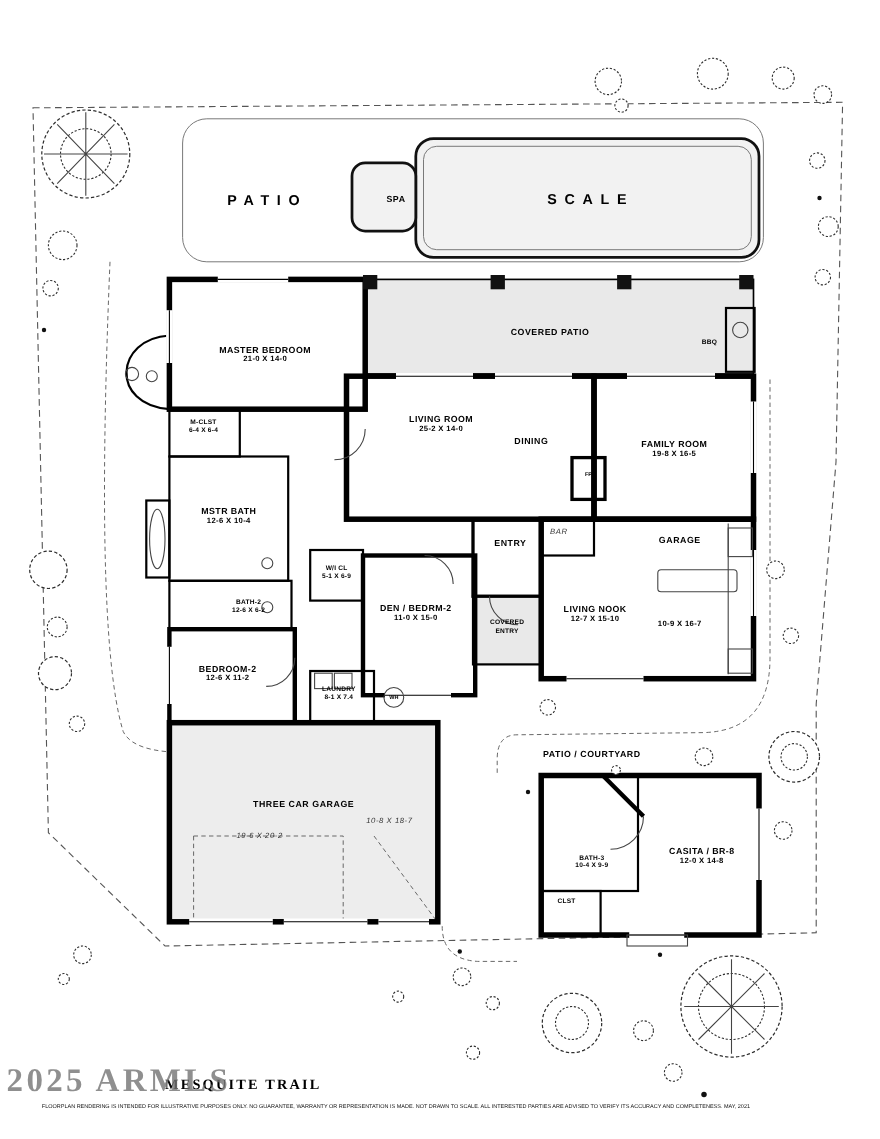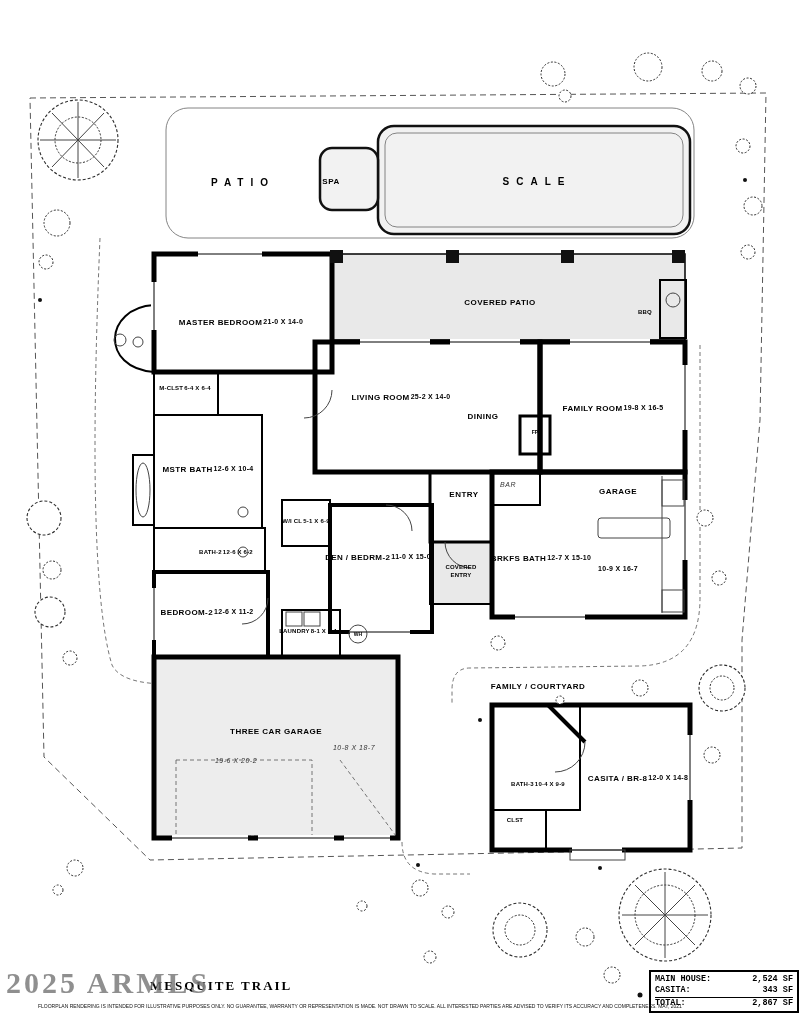--- a/index.html
+++ b/index.html
@@ -18,25 +18,25 @@
   .dash2{fill:none;stroke:#666;stroke-width:.9;stroke-dasharray:4 3;}
   .tree{fill:#fff;stroke:#2e2e2e;stroke-width:1.1;stroke-dasharray:3 2;}
   .treeS{fill:#fff;stroke:#2e2e2e;stroke-width:1;stroke-dasharray:2 1.6;}
   .dot{fill:#111;stroke:none;}
   .winW{stroke:#fff;stroke-width:6;fill:none;}
   .winB{stroke:#000;stroke-width:1;fill:none;}
 
   
   .lbl{position:absolute;transform:translate(-50%,-50%);text-align:center;white-space:nowrap;
        font-weight:bold;font-size:8px;letter-spacing:.5px;color:#000;z-index:5;}
-  .room{position:absolute;transform:translate(-50%,-50%);display:flex;flex-direction:row;
+  .room{position:absolute;transform:translate(-50%,-50%);display:flex;flex-direction:column;
         gap:1px;text-align:center;z-index:5;}
   .rn{font-weight:bold;font-size:8px;letter-spacing:.4px;white-space:nowrap;color:#000;}
   .rd{font-weight:bold;font-size:7px;letter-spacing:.3px;white-space:nowrap;color:#000;}
-  .spaced{letter-spacing:7px;font-size:10px;text-align:right;}
+  .spaced{letter-spacing:7px;font-size:13px;text-align:right;}
   .small{font-size:6px;letter-spacing:.2px;}
   .tiny{font-size:5px;letter-spacing:0;}
   .ital{font-style:italic;font-weight:normal;color:#333;font-size:7px;}
   .wrap{white-space:normal;width:48px;line-height:1.25;}
 
   
   .address{position:absolute;left:150px;top:978px;font-family:"Liberation Serif",serif;
            font-weight:bold;font-size:13px;letter-spacing:2px;color:#000;z-index:6;}
   .watermark{position:absolute;left:6px;top:966px;font-family:"Liberation Serif",serif;
              font-weight:bold;font-size:30px;letter-spacing:3px;color:rgba(115,115,115,.8);z-index:7;}
@@ -218,39 +218,39 @@
       <circle cx="745" cy="180" r="2" class="dot"></circle>
       <circle cx="40" cy="300" r="2" class="dot"></circle>
       <circle cx="418" cy="865" r="2" class="dot"></circle>
       <circle cx="600" cy="868" r="2" class="dot"></circle>
       <circle cx="640" cy="995" r="2.5" class="dot"></circle>
       <circle cx="480" cy="720" r="2" class="dot"></circle>
     </g>
   </svg>
 
   <div class="lbl spaced" style="left:243px;top:182px">PATIO</div>
-  <div class="lbl" style="left:331px;top:181px">SPA</div>
+  <div class="lbl" style="left:360px;top:181px">SPA</div>
   <div class="lbl spaced" style="left:537px;top:181px">SCALE</div>
   <div class="lbl" style="left:500px;top:302px">COVERED PATIO</div>
   <div class="lbl small" style="left:645px;top:312px">BBQ</div>
-  <div class="lbl" style="left:538px;top:686px">FAMILY / COURTYARD</div>
+  <div class="lbl" style="left:538px;top:686px">PATIO / COURTYARD</div>
 
   <div class="room" style="left:241px;top:322px">
     <span class="rn">MASTER BEDROOM</span>
     <span class="rd">21-0 X 14-0</span>
   </div>
   <div class="room" style="left:185px;top:388px">
     <span class="rn small">M-CLST</span>
     <span class="rd small">6-4 X 6-4</span>
   </div>
-  <div class="room" style="left:401px;top:397px">
+  <div class="room" style="left:401px;top:385px">
     <span class="rn">LIVING ROOM</span>
     <span class="rd">25-2 X 14-0</span>
   </div>
-  <div class="lbl" style="left:483px;top:416px">DINING</div>
+  <div class="lbl" style="left:483px;top:401px">DINING</div>
   <div class="room" style="left:613px;top:408px">
     <span class="rn">FAMILY ROOM</span>
     <span class="rd">19-8 X 16-5</span>
   </div>
   <div class="room" style="left:208px;top:469px">
     <span class="rn">MSTR BATH</span>
     <span class="rd">12-6 X 10-4</span>
   </div>
   <div class="lbl tiny" style="left:535px;top:432px">FP</div>
   <div class="lbl ital" style="left:508px;top:484px">BAR</div>
@@ -264,21 +264,21 @@
   <div class="room" style="left:226px;top:552px">
     <span class="rn small">BATH-2</span>
     <span class="rd small">12-6 X 6-2</span>
   </div>
   <div class="room" style="left:378px;top:557px">
     <span class="rn">DEN / BEDRM-2</span>
     <span class="rd">11-0 X 15-0</span>
   </div>
   <div class="lbl wrap small" style="left:461px;top:571px">COVERED ENTRY</div>
   <div class="room" style="left:541px;top:558px">
-    <span class="rn">BRKFS BATH</span>
+    <span class="rn">LIVING NOOK</span>
     <span class="rd">12-7 X 15-10</span>
   </div>
   <div class="room" style="left:207px;top:612px">
     <span class="rn">BEDROOM-2</span>
     <span class="rd">12-6 X 11-2</span>
   </div>
   <div class="room" style="left:308px;top:631px">
     <span class="rn small">LAUNDRY</span>
     <span class="rd small">8-1 X 7.4</span>
   </div>
@@ -292,30 +292,16 @@
   </div>
   <div class="lbl small" style="left:515px;top:820px">CLST</div>
   <div class="room" style="left:638px;top:778px">
     <span class="rn">CASITA / BR-8</span>
     <span class="rd">12-0 X 14-8</span>
   </div>
 
   <div class="address">MESQUITE TRAIL</div>
   <div class="watermark">2025 ARMLS</div>
 
-  <div class="areabox">
-    <div class="arearow">
-      <span>MAIN HOUSE:</span>
-      <span>2,524 SF</span>
-    </div>
-    <div class="arearow">
-      <span>CASITA:</span>
-      <span>343 SF</span>
-    </div>
-    <div class="arearow total">
-      <span>TOTAL:</span>
-      <span>2,867 SF</span>
-    </div>
-  </div>
 
   <div class="disclaimer">FLOORPLAN RENDERING IS INTENDED FOR ILLUSTRATIVE PURPOSES ONLY. NO GUARANTEE, WARRANTY OR REPRESENTATION IS MADE. NOT DRAWN TO SCALE. ALL INTERESTED PARTIES ARE ADVISED TO VERIFY ITS ACCURACY AND COMPLETENESS. MAY, 2021</div>
 
 </div>
 
 </body></html>

